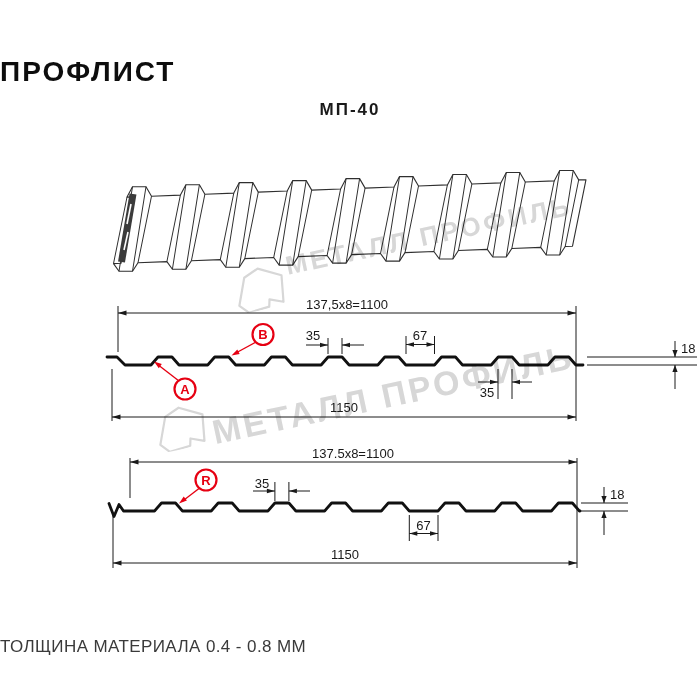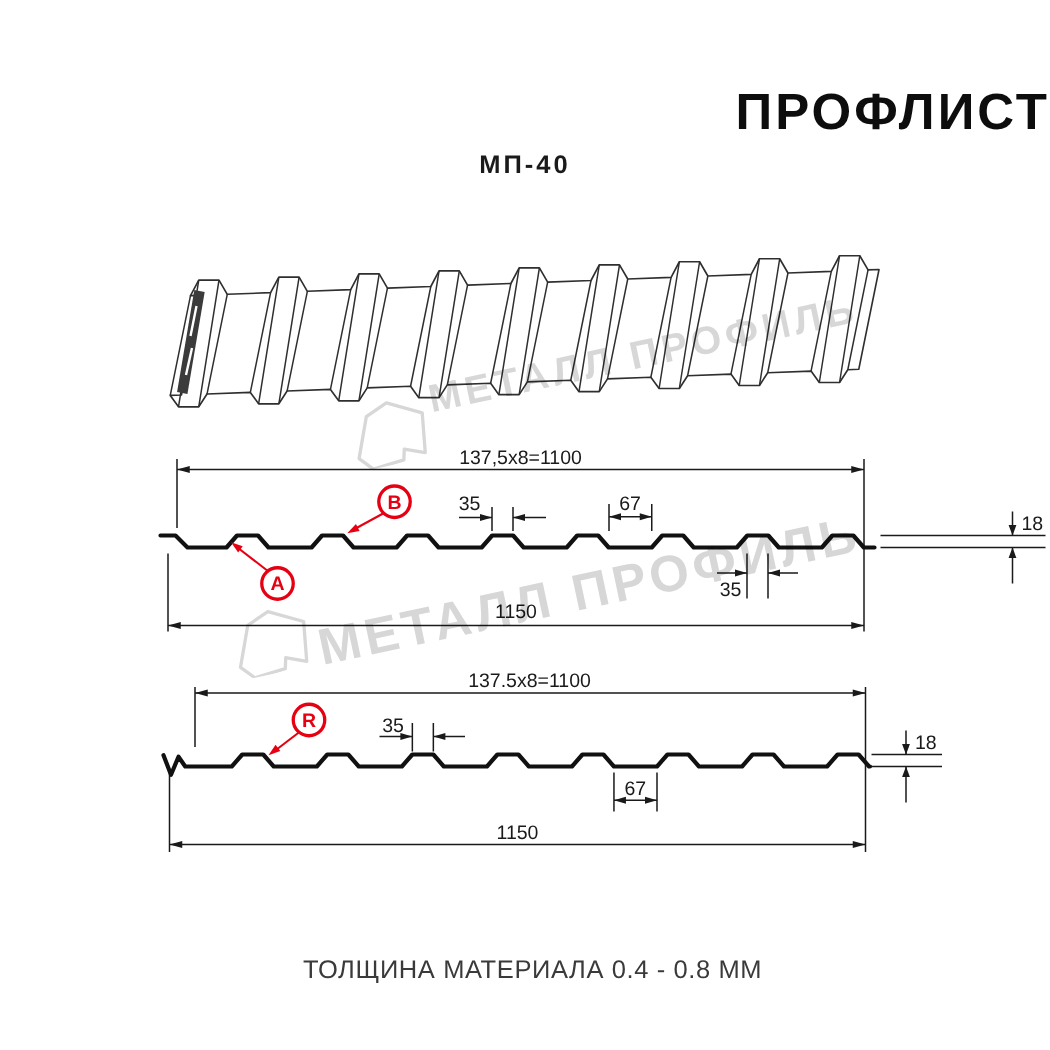--- a/index.html
+++ b/index.html
@@ -2,30 +2,30 @@
 <html><head>
 <meta charset="utf-8">
 <style>
   * { margin:0; padding:0; box-sizing:border-box; }
   html,body { background:#fff; }
   .page {
     position:relative; width:700px; height:700px; background:#fff;
     overflow:hidden; font-family:"Liberation Sans", sans-serif;
   }
   .title {
-    position:absolute; left:0; right:0; top:56px; text-align:right;
-    font-size:34px; font-weight:800; letter-spacing:2px; color:#0d0d0d;
+    position:absolute; left:0; right:0; top:56px; text-align:left;
+    font-size:28px; font-weight:800; letter-spacing:2px; color:#0d0d0d;
   }
   .subtitle {
     position:absolute; left:0; right:0; top:100px; text-align:center;
     font-size:17px; font-weight:600; letter-spacing:2px; color:#1a1a1a;
   }
   .footer-note {
-    position:absolute; left:0; right:0; top:637px; text-align:center;
-    font-size:17px; font-weight:400; letter-spacing:0.4px; color:#3a3a3a;padding-left:10px;
+    position:absolute; left:0; right:0; top:637px; 
+    font-size:17px; font-weight:400; letter-spacing:0.4px; color:#3a3a3a;
   }
   svg.layer { position:absolute; left:0; top:0; pointer-events:none; }
   svg text { font-family:"Liberation Sans", sans-serif; font-size:13px; fill:#1a1a1a; }
   svg text.red-label { fill:#e60012; font-weight:700; font-size:13px; }
   .dims { stroke:#1a1a1a; stroke-width:1; fill:none; }
   .heads { fill:#1a1a1a; stroke:none; }
   .profile { stroke:#111; stroke-width:2.8; fill:none; stroke-linejoin:round; stroke-linecap:round; }
   .redline { stroke:#e60012; stroke-width:1.4; fill:none; }
   .redhead { fill:#e60012; stroke:none; }
   .redcircle { fill:#fff; stroke:#e60012; stroke-width:2.2; }

